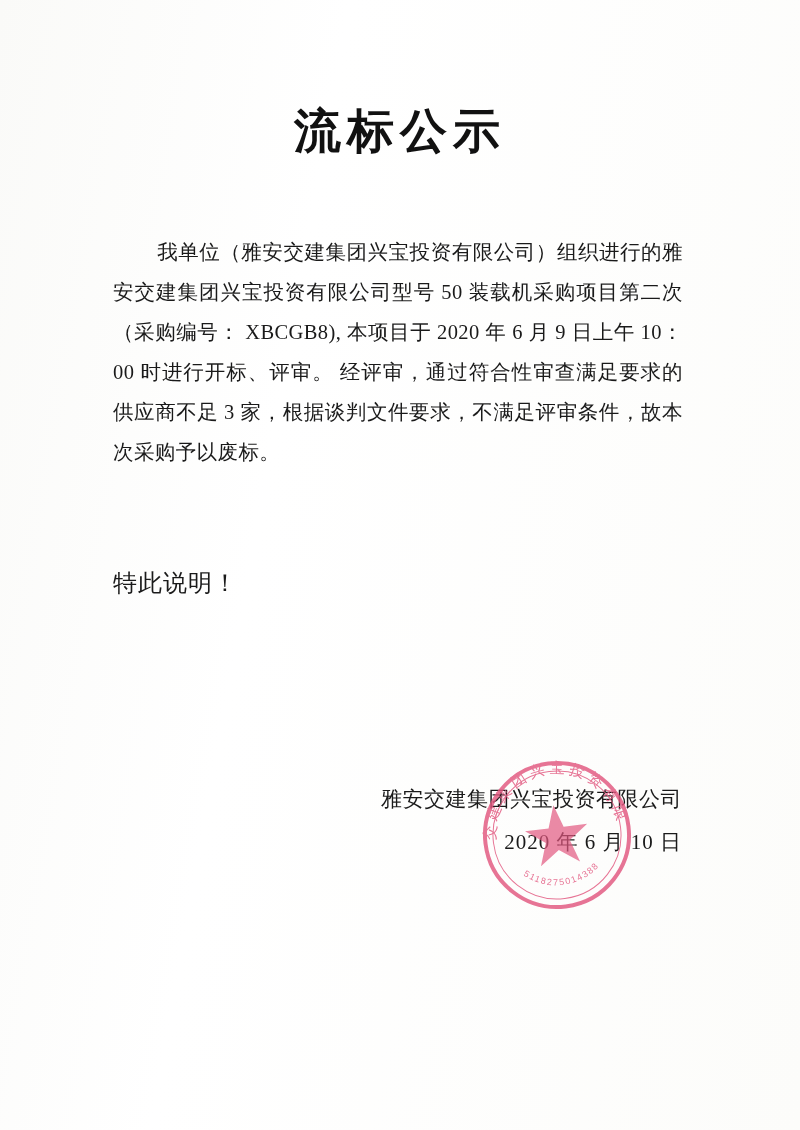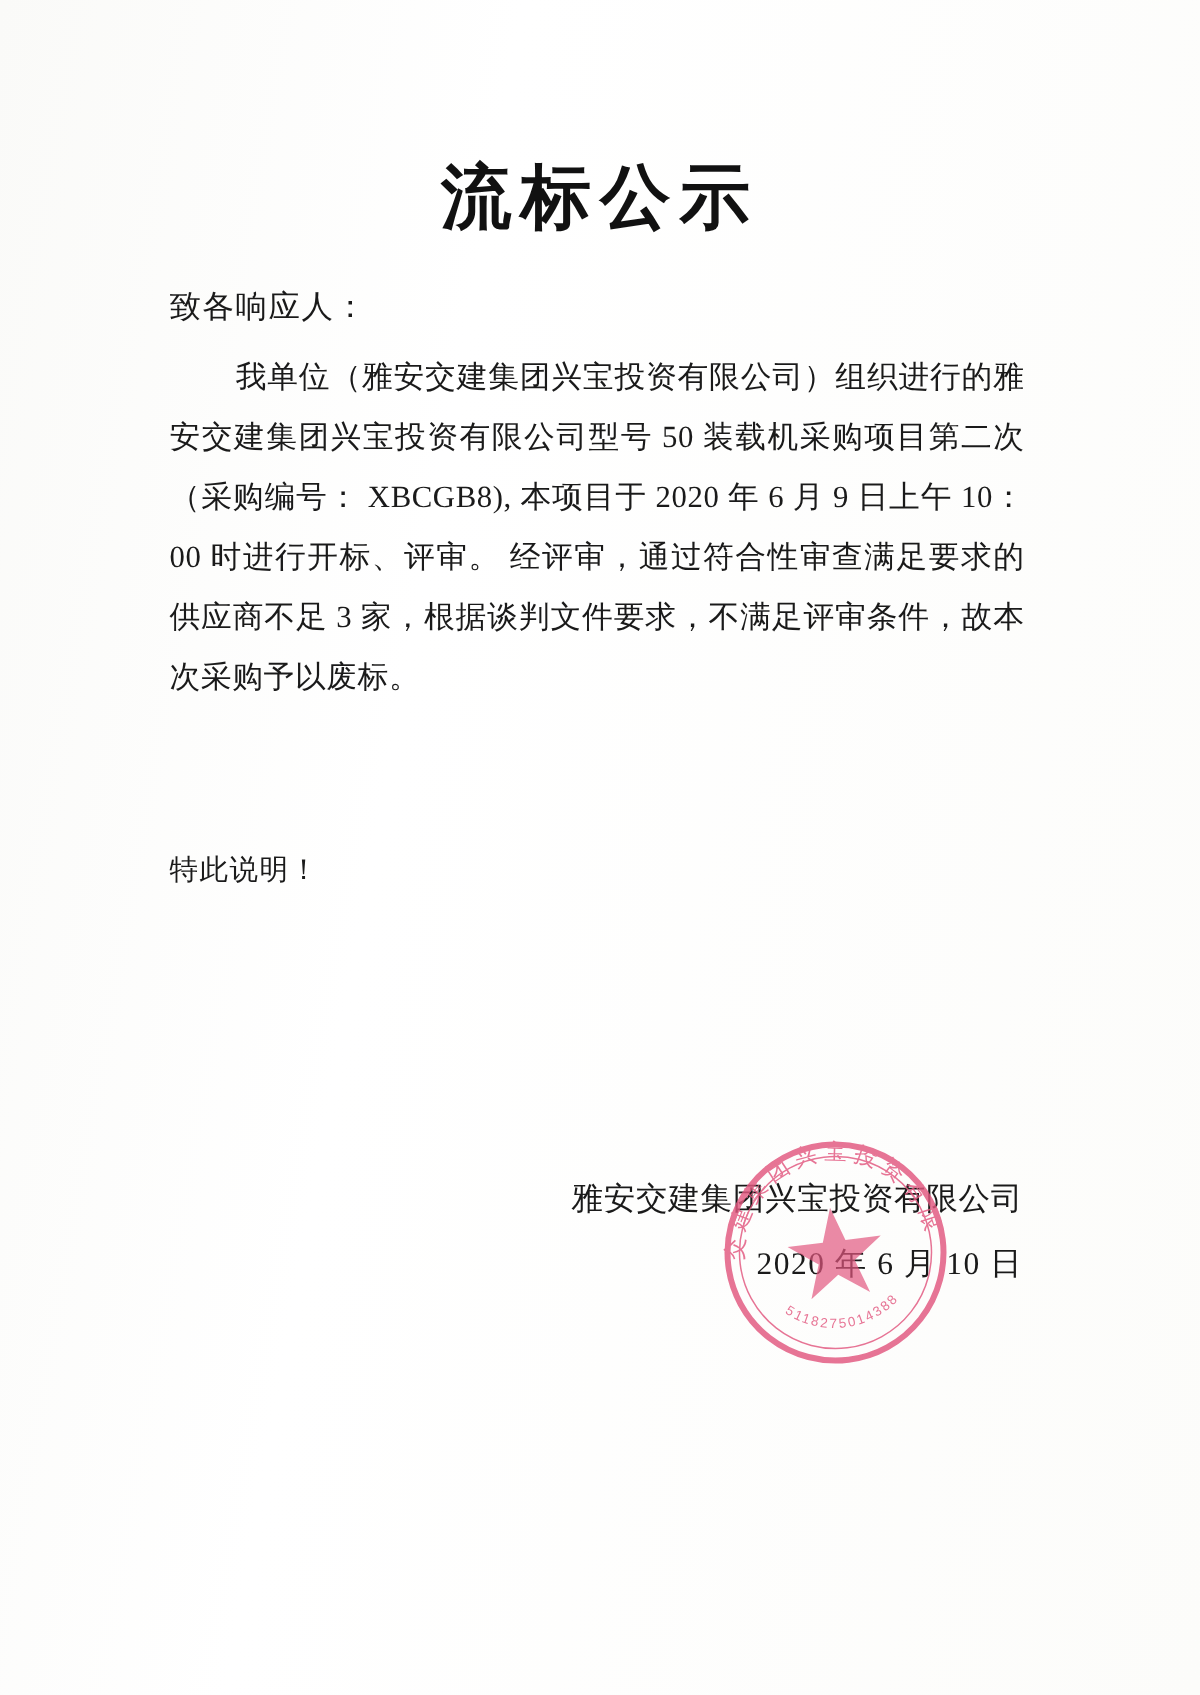--- a/index.html
+++ b/index.html
@@ -61,21 +61,21 @@
     letter-spacing: 0.4px;
   }
   .body-block .indent {
     display: inline-block;
     width: 44px;
   }
   .note {
     position: absolute;
     top: 567px;
     left: 113px;
-    font-size: 19px;
+    font-size: 24px;
     letter-spacing: 1px;
   }
   .sign-block {
     position: absolute;
     top: 778px;
     left: 0;
     width: 800px;
     text-align: right;
     padding-right: 118px;
     box-sizing: border-box;
@@ -99,21 +99,20 @@
   }
   .seal svg { display: block; }
 </style>
 </head>
 <body>
 
 <div class="page">
 
   <div class="doc-title">流标公示</div>
 
-  <div class="salutation">致各响应人：</div>
 
   <div class="body-block">
     <span class="indent"></span><span>我单位（雅安交建集团兴宝投资有限公司）组织进行的雅安交建集团兴宝投资有限公司型号 50 装载机采购项目第二次（采购编号： XBCGB8), 本项目于 2020 年 6 月 9 日上午 10：00 时进行开标、评审。 经评审，通过符合性审查满足要求的供应商不足 3 家，根据谈判文件要求，不满足评审条件，故本次采购予以废标。</span>
   </div>
 
   <div class="note">特此说明！</div>
 
   <div class="sign-block">
     <div>雅安交建集团兴宝投资有限公司</div>
     <div class="sign-date">2020 年 6 月 10 日</div>

